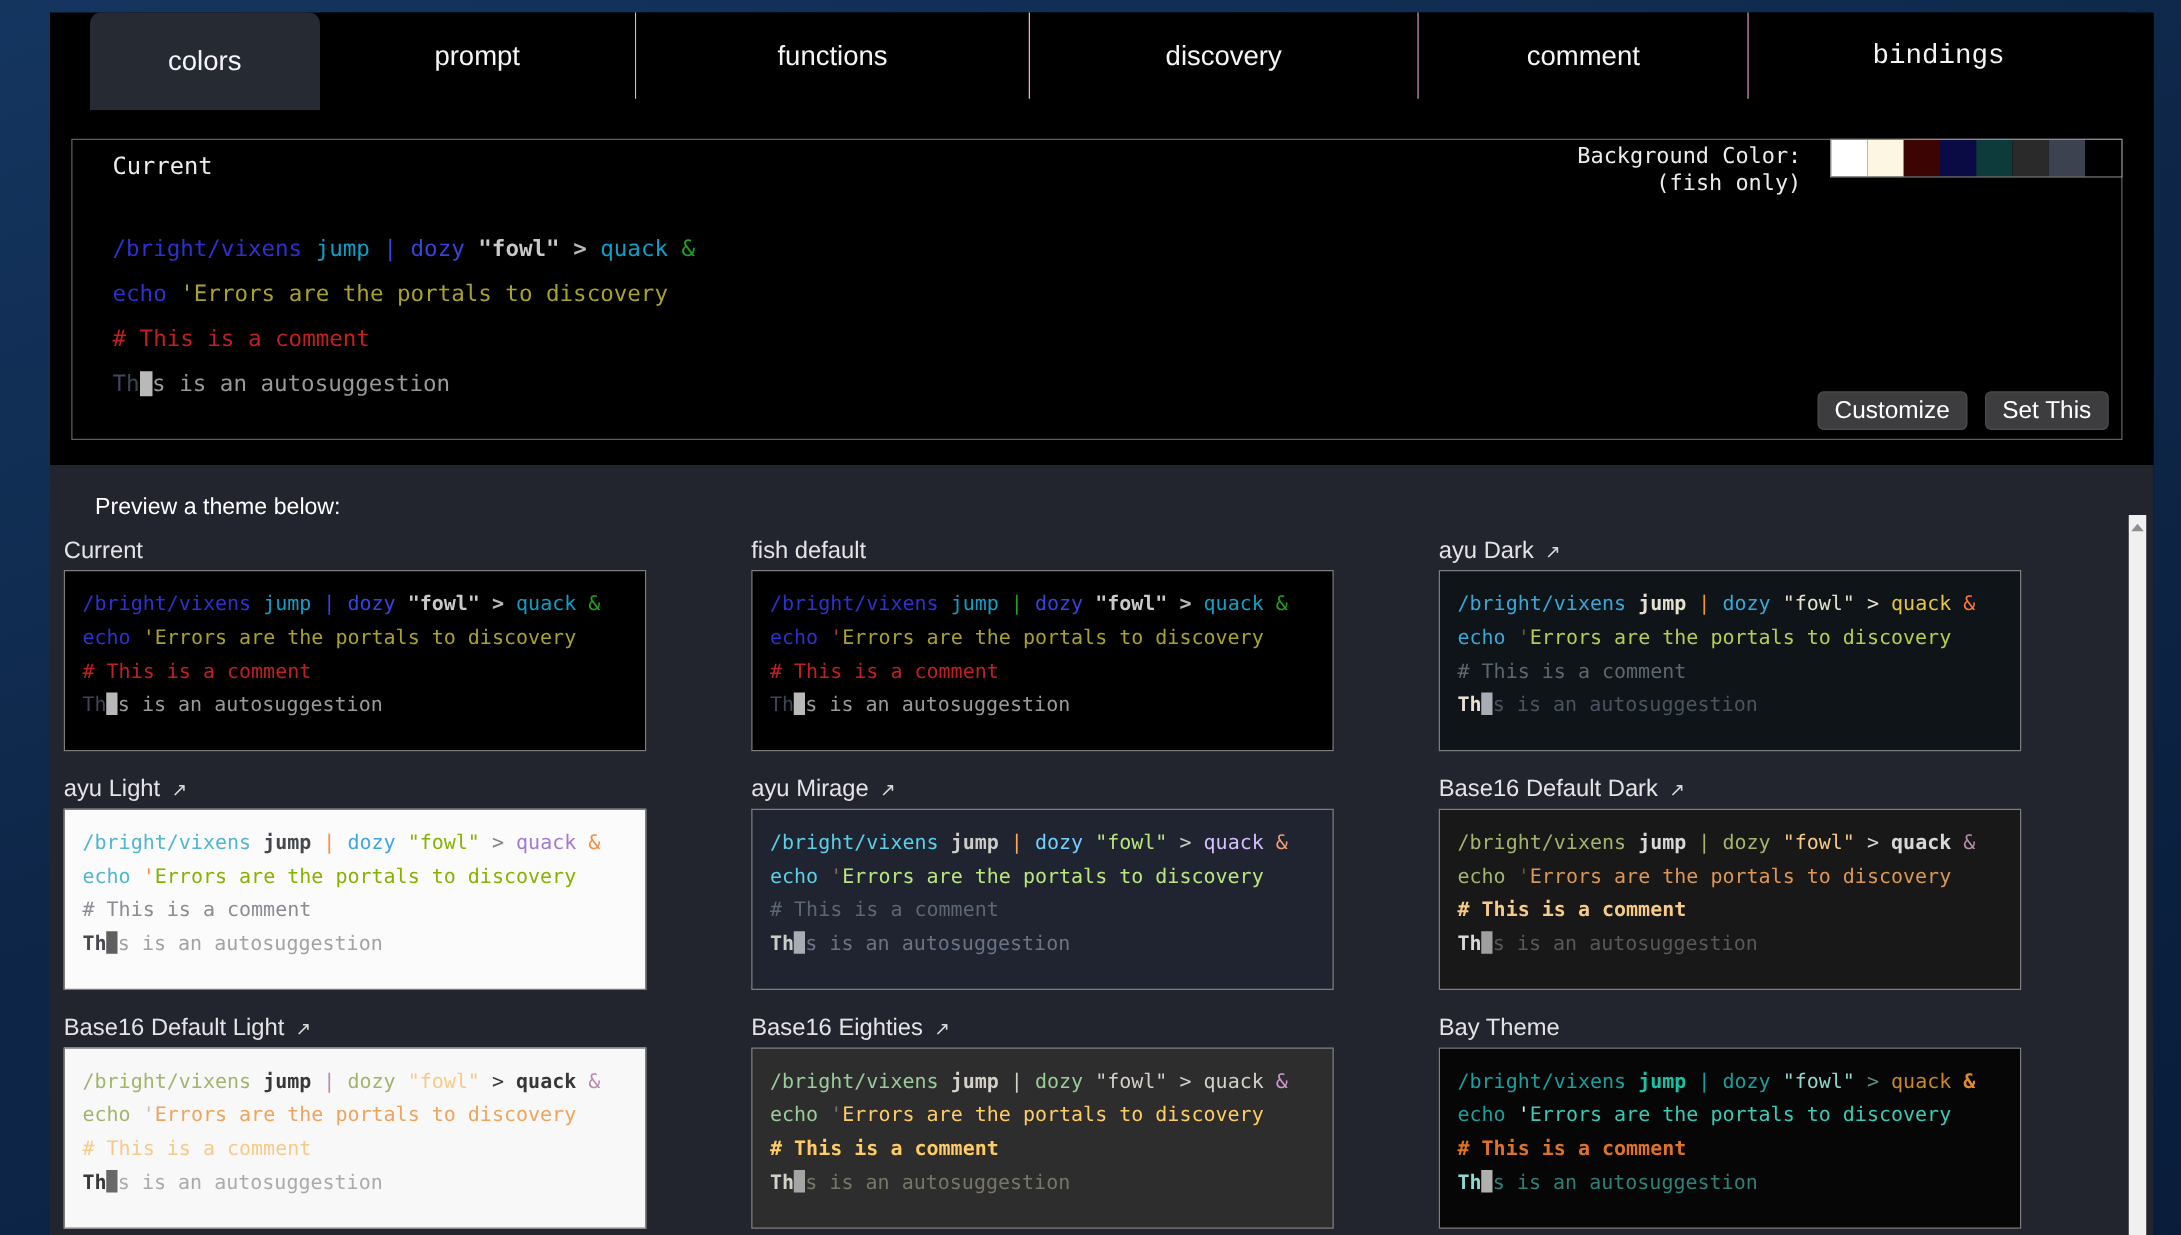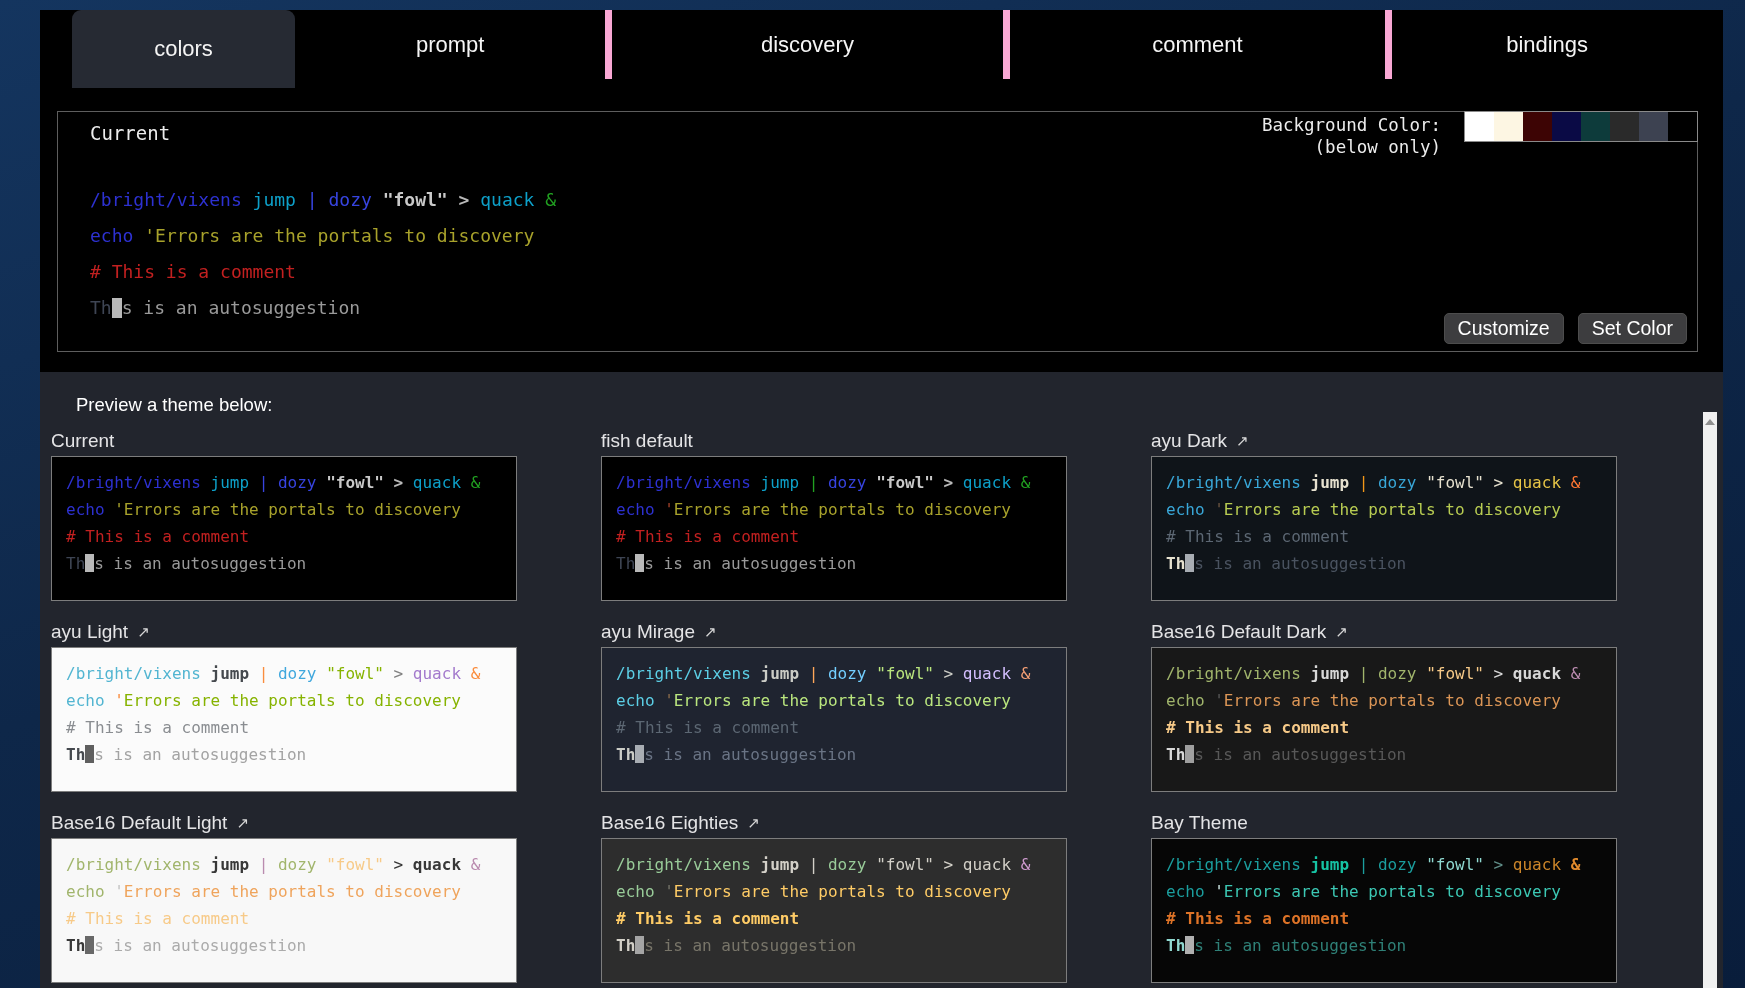--- a/index.html
+++ b/index.html
@@ -6,21 +6,21 @@
   body{
     width:1745px;height:988px;overflow:hidden;
     background:linear-gradient(160deg,#14355f 0%,#0e2749 45%,#091d3b 100%);
     font-family:"Liberation Sans",sans-serif;
     position:relative;
   }
   #wrapper{position:absolute;left:40px;top:10px;width:1683px;height:978px;background:#000;}
   
   #tabbar{position:absolute;left:32px;top:0;width:1630px;height:69px;display:flex;}
   .tab{display:flex;align-items:center;justify-content:center;color:#f5f5f5;
-       font-size:22px;background:#000;border-right:7px solid #f9a8d4;cursor:pointer;}
+       font-size:22px;background:#000;border-right:1px solid #f9a8d4;cursor:pointer;}
   .tab:last-child{border-right:none;}
   .tab.active{background:#262a33;border-radius:9px 9px 0 0;border-right:none;height:78px;}
   .tab:nth-child(1){flex-grow:163;}
   .tab:nth-child(2){flex-grow:240;}
   .tab:nth-child(3){flex-grow:295;}
   .tab:nth-child(4){flex-grow:283;}
   .tab:nth-child(5){flex-grow:226;}
   .tab:nth-child(6){flex-grow:257;font-family:Liberation Mono, monospace;}
   
   #current-panel{position:absolute;left:17px;top:101px;width:1641px;height:241px;
@@ -63,52 +63,55 @@
 <div id="wrapper">
 
   <div id="tabbar">
     <div class="tab active">
         <span>colors</span>
       </div>
     <div class="tab">
         <span>prompt</span>
       </div>
     <div class="tab">
+        <span>functions</span>
+      </div>
+    <div class="tab">
         <span>discovery</span>
       </div>
     <div class="tab">
         <span>comment</span>
       </div>
     <div class="tab">
         <span>bindings</span>
       </div>
   </div>
 
   <div id="current-panel">
     <div id="current-title">Current</div>
-    <div id="bg-label"><span>Background Color:</span><br><span>(below only)</span></div>
+    <div id="bg-label"><span>Background Color:</span><br><span>(fish only)</span></div>
     <div id="swatches">
         <div class="swatch" style="background: rgb(255, 255, 255);"></div>
         <div class="swatch" style="background: rgb(253, 246, 227);"></div>
         <div class="swatch" style="background: rgb(61, 4, 4);"></div>
         <div class="swatch" style="background: rgb(10, 10, 69);"></div>
         <div class="swatch" style="background: rgb(13, 59, 59);"></div>
         <div class="swatch" style="background: rgb(42, 42, 42);"></div>
         <div class="swatch" style="background: rgb(61, 66, 81);"></div>
         <div class="swatch" style="background: rgb(0, 0, 0);"></div>
       </div>
     <div id="current-demo">
         <div class="code-line"><span style="color: rgb(45, 49, 209);">/bright/vixens</span><span style="color: rgb(204, 204, 204);"> </span><span style="color: rgb(13, 160, 201);">jump</span><span style="color: rgb(204, 204, 204);"> </span><span style="color: rgb(55, 68, 224);">|</span><span style="color: rgb(204, 204, 204);"> </span><span style="color: rgb(55, 68, 224);">dozy</span><span style="color: rgb(204, 204, 204);"> </span><span style="color: rgb(201, 201, 201); font-weight: bold;">"fowl"</span><span style="color: rgb(204, 204, 204);"> </span><span style="color: rgb(185, 185, 185); font-weight: bold;">&gt;</span><span style="color: rgb(204, 204, 204);"> </span><span style="color: rgb(13, 160, 201);">quack</span><span style="color: rgb(204, 204, 204);"> </span><span style="color: rgb(33, 161, 33);">&amp;</span></div>
         <div class="code-line"><span style="color: rgb(45, 49, 209);">echo</span><span style="color: rgb(204, 204, 204);"> </span><span style="color: rgb(168, 162, 43);">'</span><span style="color: rgb(168, 162, 43);">Errors are the portals to discovery</span></div>
         <div class="code-line"><span style="color: rgb(194, 32, 32);"># This is a comment</span></div>
         <div class="code-line"><span style="color: rgb(62, 69, 84);">Th</span><span class="cursor" style="background: rgb(185, 185, 185);"></span><span style="color: rgb(154, 154, 154);">s is an autosuggestion</span></div>
       </div>
     <div id="panel-buttons">
       <button class="btn">Customize</button>
-      <button class="btn">Set Color</button>
+      <button class="btn">Set This</button>
     </div>
   </div>
 
   <div id="preview-section">
     <div id="preview-heading">Preview a theme below:</div>
     <div id="theme-grid">
         <div class="theme-cell">
           <div class="theme-title">
             <span>Current</span>
           </div>

